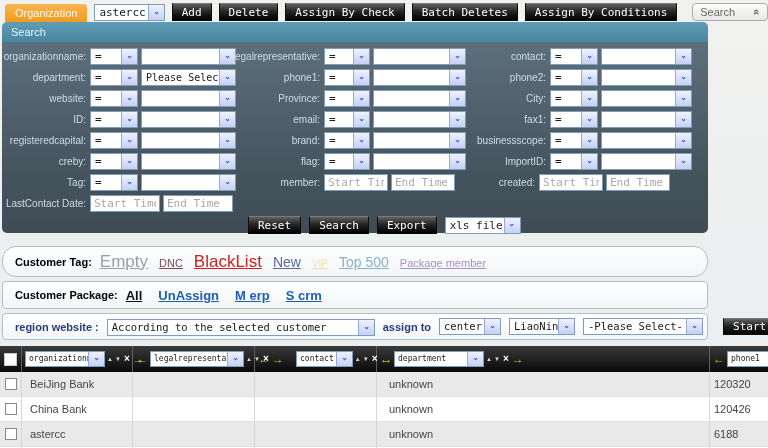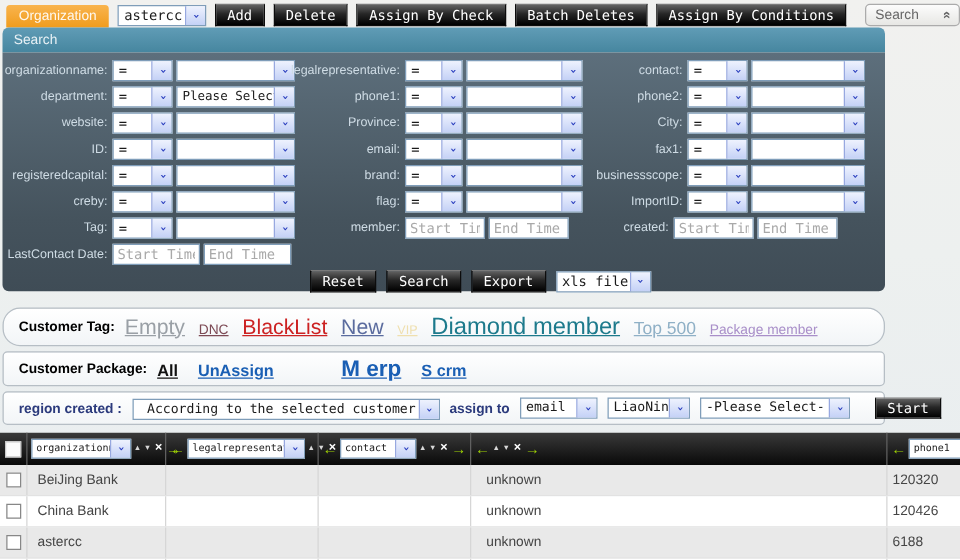--- a/index.html
+++ b/index.html
@@ -489,50 +489,49 @@
       </div>
     </div>
 </div>
 
 <div class="band" id="tag-band">
   <span class="band-label">Customer Tag:</span>
   <span id="tag-links">
       <span class="link" style="font-size: 17px; color: rgb(154, 160, 166);">Empty</span>
       <span class="link" style="font-size: 11px; color: rgb(125, 74, 85);">DNC</span>
       <span class="link" style="font-size: 17px; color: rgb(204, 34, 34);">BlackList</span>
-      <span class="link" style="font-size: 17px; color: rgb(90, 107, 158);">New</span>
+      <span class="link" style="font-size: 14px; color: rgb(90, 107, 158);">New</span>
       <span class="link" style="font-size: 10px; color: rgb(239, 223, 174);">VIP</span>
-      <span class="link" style="font-size: 19px; color: rgb(29, 122, 140);">Diamond member</span>
       <span class="link" style="font-size: 14px; color: rgb(143, 176, 198);">Top 500</span>
       <span class="link" style="font-size: 11px; color: rgb(169, 143, 201);">Package member</span>
     </span>
 </div>
 
 <div class="band" id="package-band">
   <span class="band-label">Customer Package:</span>
   <span id="package-links">
       <span class="link" style="font-size: 13px; color: rgb(17, 17, 17);">All</span>
       <span class="link" style="font-size: 13px; color: rgb(26, 95, 180);">UnAssign</span>
-      <span class="link" style="font-size: 18px; color: rgb(26, 95, 180); margin-left: 38px;">M erp</span>
+      <span class="link" style="font-size: 13px; color: rgb(26, 95, 180);">M erp</span>
       <span class="link" style="font-size: 13px; color: rgb(26, 95, 180);">S crm</span>
     </span>
 </div>
 
 <div class="band" id="region-band">
-  <span class="band-label">region created :</span>
-  <span id="region-method-slot"><div class="sel" style="width: 246px; text-align: right;">
+  <span class="band-label">region website :</span>
+  <span id="region-method-slot"><div class="sel" style="width: 268px;">
         <span class="txt">According to the selected customer</span>
         <span class="arw">
           <span>›</span>
         </span>
       </div></span>
   <span class="band-label">assign to</span>
   <span id="region-selects" style="display:flex;gap:8px;">
       <div class="sel" style="width: 62px;">
-        <span class="txt">email</span>
+        <span class="txt">center</span>
         <span class="arw">
           <span>›</span>
         </span>
       </div>
       <div class="sel" style="width: 66px;">
         <span class="txt">LiaoNing</span>
         <span class="arw">
           <span>›</span>
         </span>
       </div>
@@ -571,33 +570,39 @@
             <span>›</span>
           </span>
         </div>
         <span class="tri">▲</span>
         <span class="tri">▼</span>
         <span class="x-ico">×</span>
         <span class="garw">→</span>
       </div>
       <div class="th" style="width: 122px;">
         <span class="garw">←</span>
-        <div class="sel" style="width: 84px;">
+        <div class="sel" style="width: 84px; margin-left: 24px;">
           <span class="txt">contact</span>
           <span class="arw">
             <span>›</span>
           </span>
         </div>
         <span class="tri">▲</span>
         <span class="tri">▼</span>
         <span class="x-ico">×</span>
         <span class="garw">→</span>
       </div>
       <div class="th" style="width: 333px;">
         <span class="garw">←</span>
+        <div class="sel" style="width: 90px;">
+          <span class="txt">department</span>
+          <span class="arw">
+            <span>›</span>
+          </span>
+        </div>
         <span class="tri">▲</span>
         <span class="tri">▼</span>
         <span class="x-ico">×</span>
         <span class="garw">→</span>
       </div>
       <div class="th" style="width: 234px;">
         <span class="garw">←</span>
         <div class="sel" style="width: 86px;">
           <span class="txt">phone1</span>
         </div>

